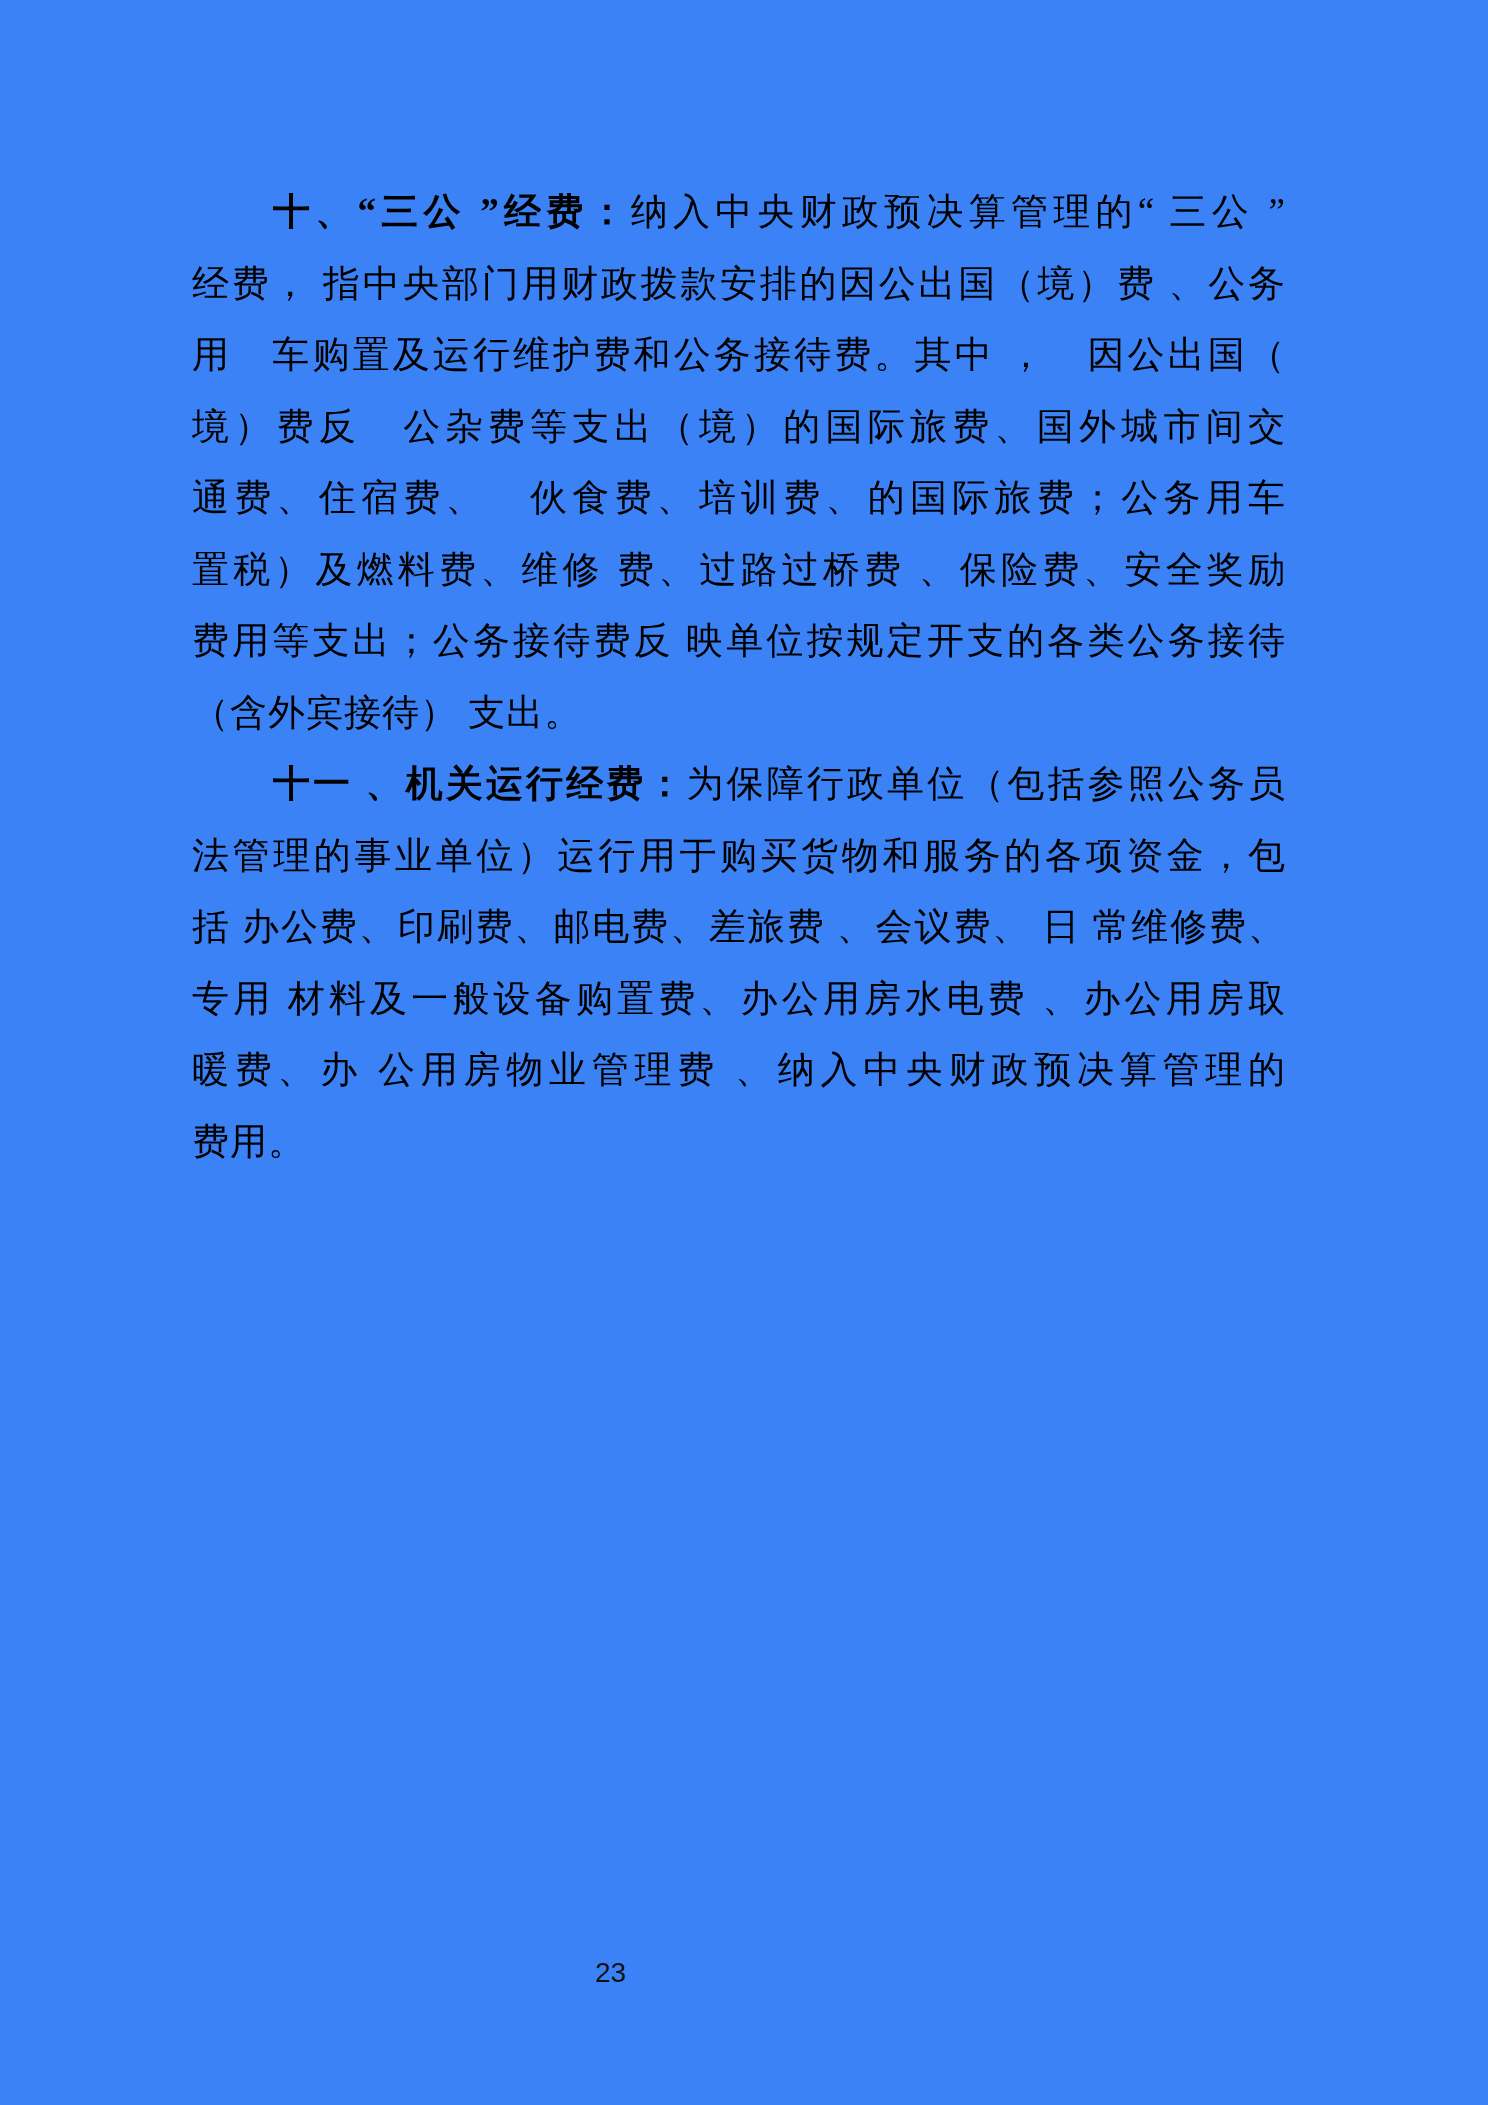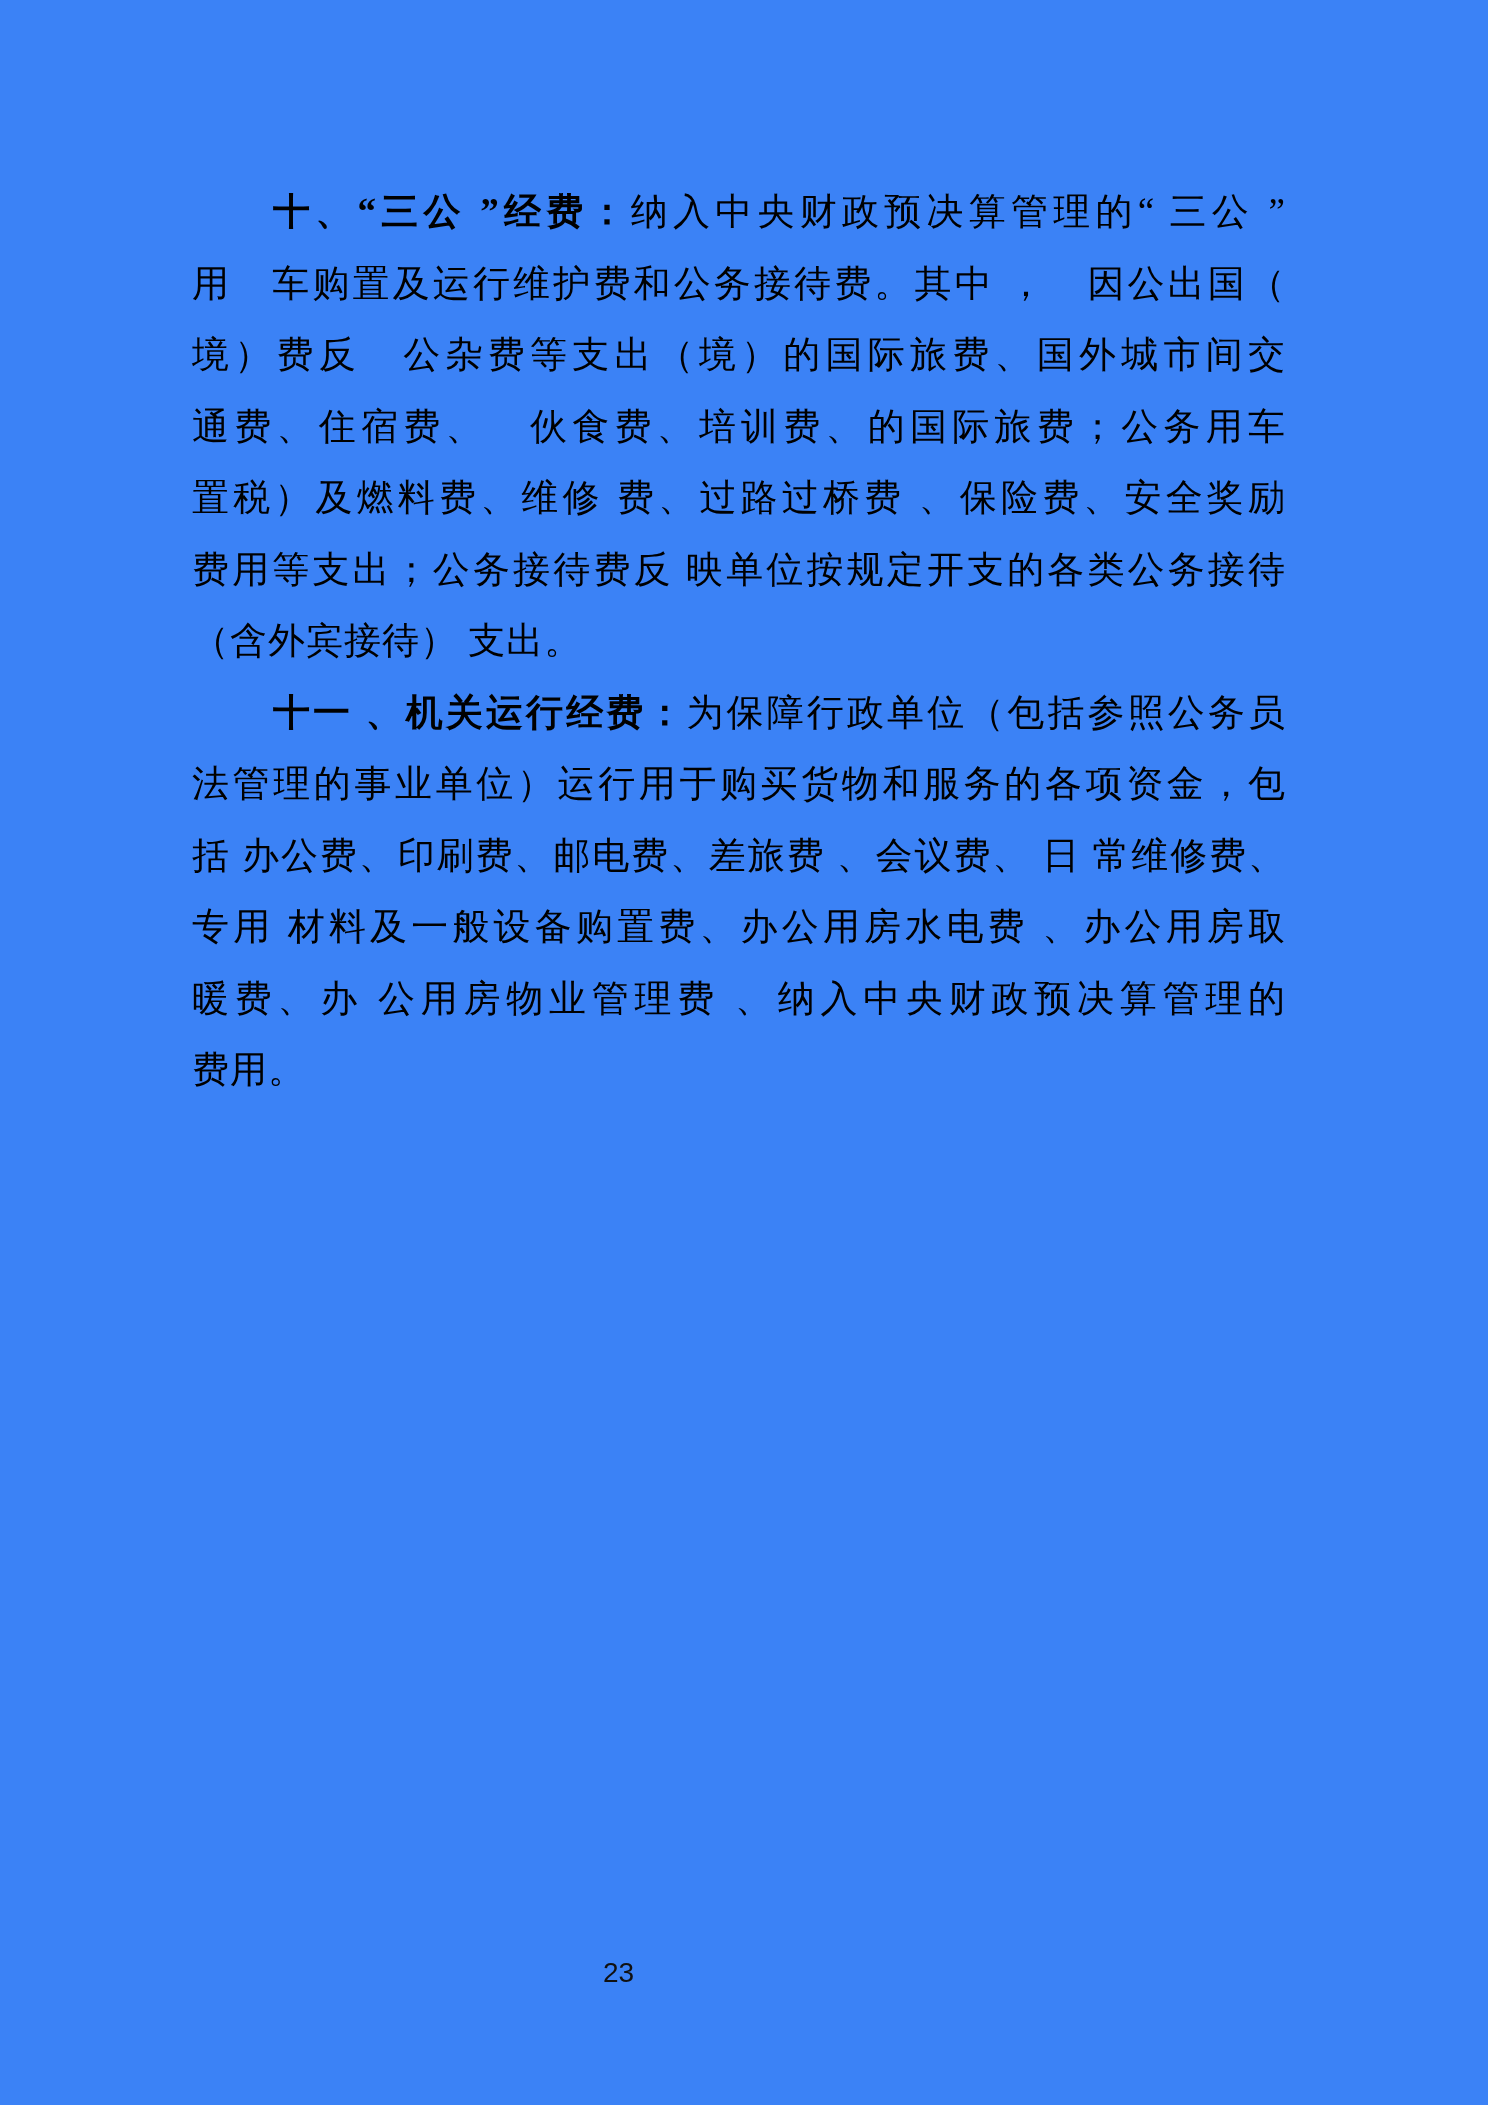--- a/index.html
+++ b/index.html
@@ -48,30 +48,30 @@
   .page-footer {
     position: absolute;
     left: 0;
     top: 1956px;
     width: 1221px;
     text-align: center;
     font-family: "Liberation Sans", "DejaVu Sans", sans-serif;
     font-size: 28px;
     line-height: 34px;
     color: #111111;
-    padding-left: 8px;
   }
 </style>
 </head>
 <body>
 
 <div class="page">
   <div class="doc-body" id="doc-body">
       <div class="paragraph">
         <div class="line just indent"><span class="seg-bold">十、“三公 ”经费：</span><span class="seg-regular">纳入中央财政预决算管理的“ 三公 ”</span></div>
+        <div class="line just"><span class="seg-regular">经费， 指中央部门用财政拨款安排的因公出国（境）费 、公务</span></div>
         <div class="line just"><span class="seg-regular">用　车购置及运行维护费和公务接待费。其中 ，　因公出国（</span></div>
         <div class="line just"><span class="seg-regular">境）费反　公杂费等支出（境）的国际旅费、国外城市间交</span></div>
         <div class="line just"><span class="seg-regular">通费、住宿费、　伙食费、培训费、的国际旅费；公务用车</span></div>
         <div class="line just"><span class="seg-regular">置税）及燃料费、维修 费、过路过桥费 、保险费、安全奖励</span></div>
         <div class="line just"><span class="seg-regular">费用等支出；公务接待费反 映单位按规定开支的各类公务接待</span></div>
         <div class="line"><span class="seg-regular">（含外宾接待） 支出。</span></div>
       </div>
       <div class="paragraph">
         <div class="line just indent"><span class="seg-bold">十一 、机关运行经费：</span><span class="seg-regular">为保障行政单位（包括参照公务员</span></div>
         <div class="line just"><span class="seg-regular">法管理的事业单位）运行用于购买货物和服务的各项资金，包</span></div>

